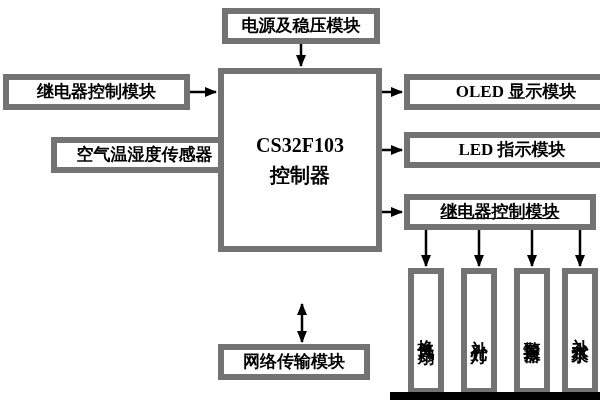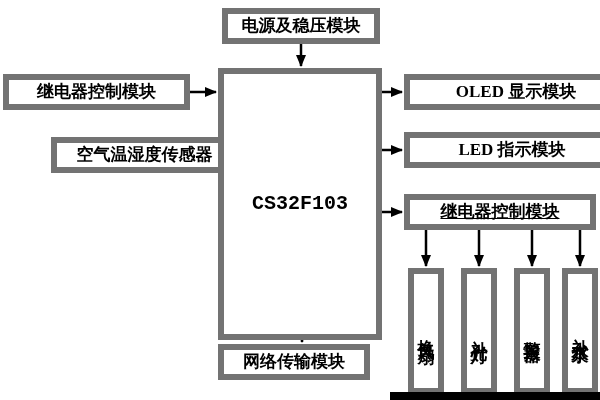--- a/index.html
+++ b/index.html
@@ -50,22 +50,23 @@
   </div>
 
   <div class="box h" style="left:3px;top:74px;width:187px;height:36px;">
     <span>继电器控制模块</span>
   </div>
 
   <div class="box h" style="left:3px;top:137px;width:187px;height:36px;margin-left:48px;">
     <span>空气温湿度传感器</span>
   </div>
 
-  <div class="box controller" style="left:218px;top:68px;width:164px;height:272px;font-family:Liberation Mono, monospace;">
+  <div class="box controller" style="left:218px;top:68px;width:164px;height:184px;">
     <div>CS32F103</div>
+    <div>控制器</div>
   </div>
 
   <div class="box h" style="left:404px;top:74px;width:224px;height:36px;">
     <span>OLED 显示模块</span>
   </div>
 
   <div class="box h" style="left:404px;top:132px;width:216px;height:36px;">
     <span>LED 指示模块</span>
   </div>
 

